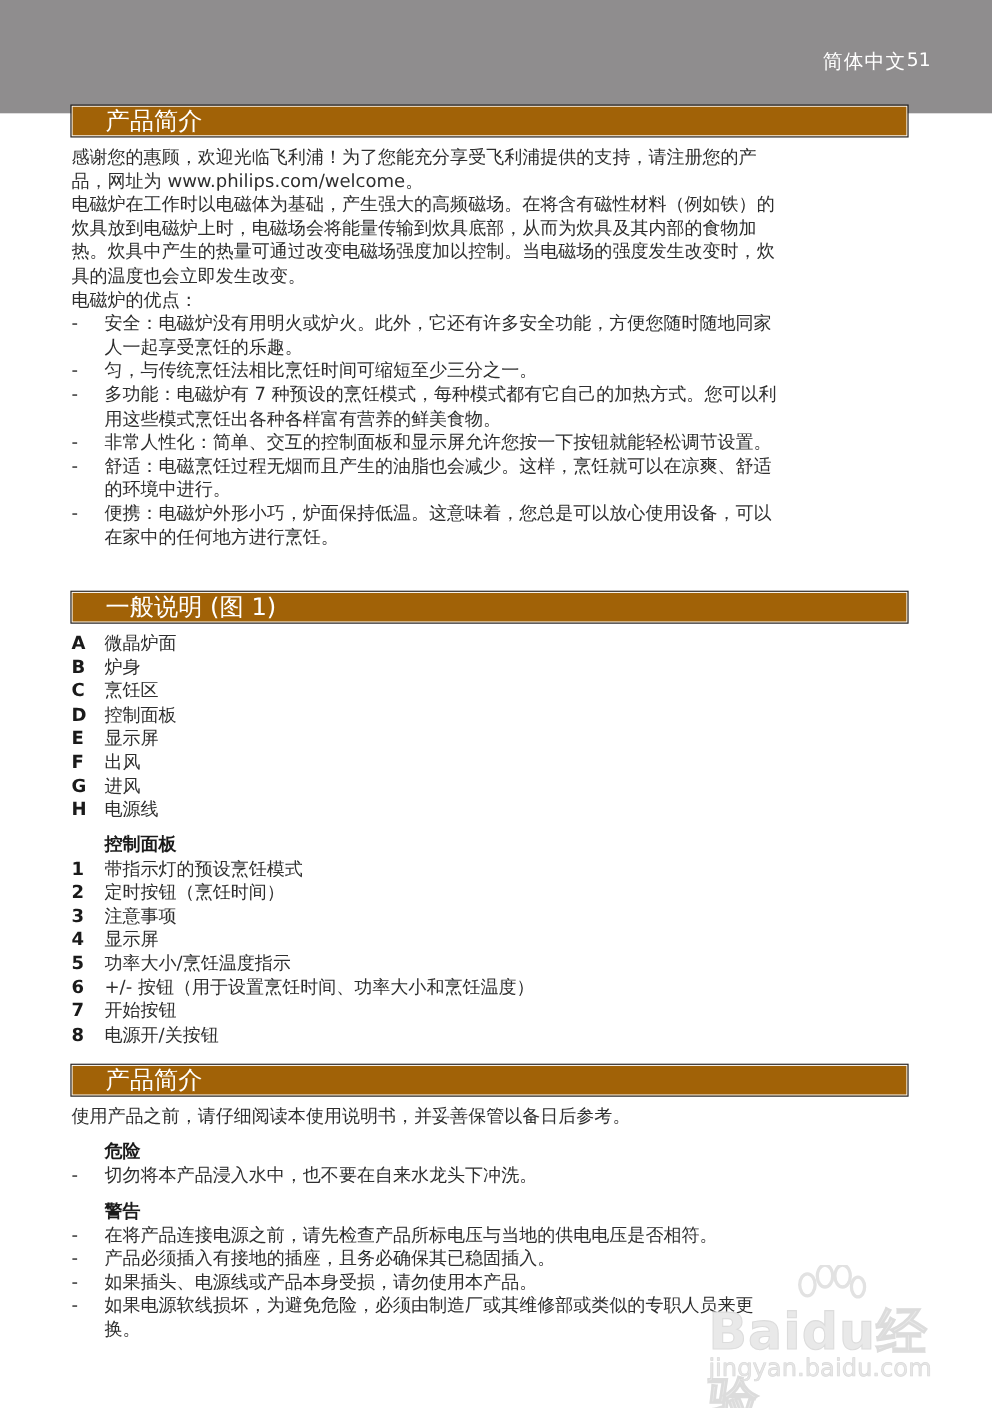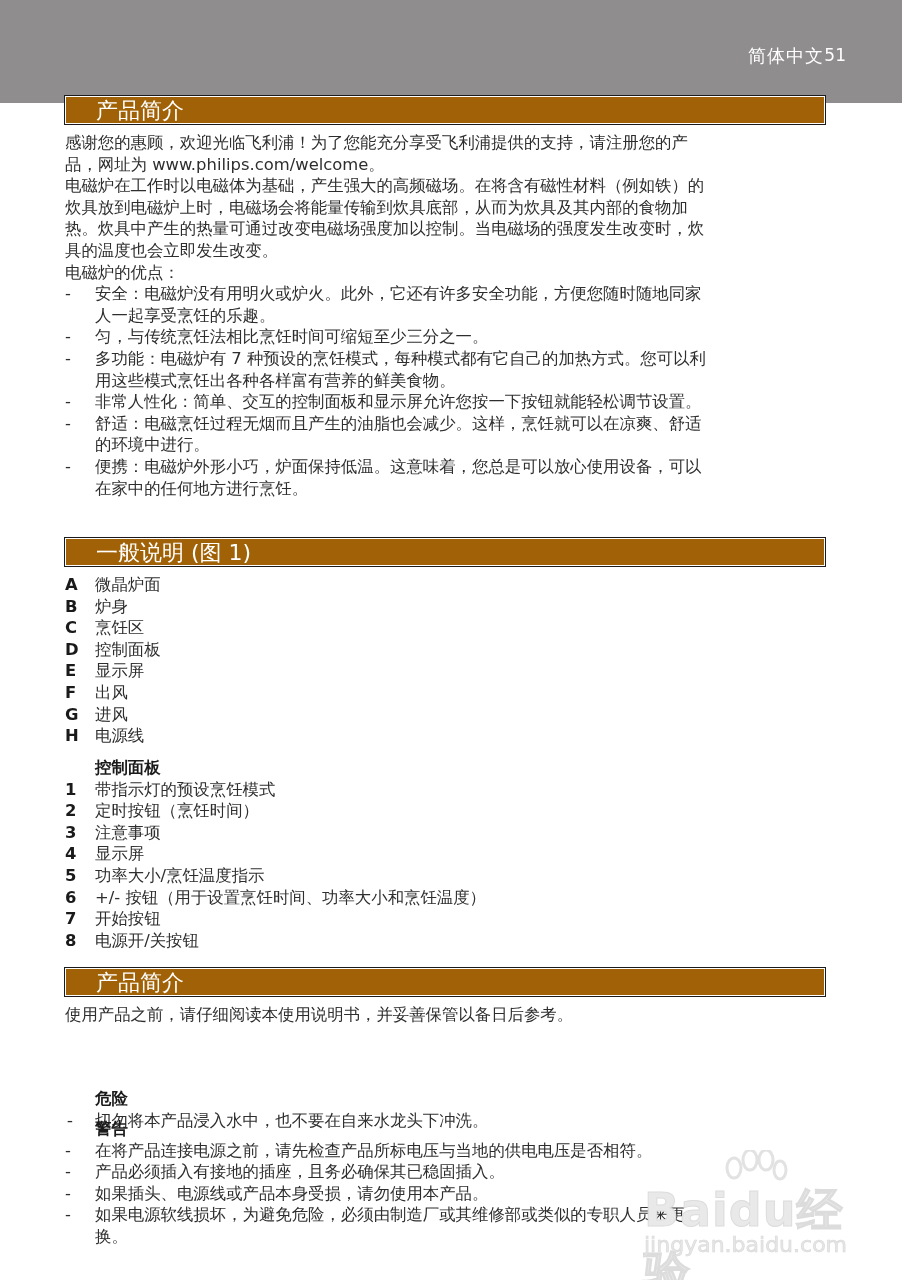--- a/index.html
+++ b/index.html
@@ -164,29 +164,29 @@
       <span>电源开/关按钮</span>
     </div>
 </div>
 
 <div class="section-bar" style="top:968px;">产品简介</div>
 
 <div class="block" style="top:1004px;">
   <div class="p">使用产品之前，请仔细阅读本使用说明书，并妥善保管以备日后参考。</div>
 </div>
 
-<div class="block" style="top:1089px;font-family:Liberation Mono, monospace;">
+<div class="block" style="top:1036px;">
   <div class="subhead">危险</div>
   <div class="li">
     <span class="dash">-</span>
     <div class="p">切勿将本产品浸入水中，也不要在自来水龙头下冲洗。</div>
   </div>
 </div>
 
-<div class="block" style="top:1090px;margin-top:28px;">
+<div class="block" style="top:1090px;">
   <div class="subhead">警告</div>
   <div class="li">
     <span class="dash">-</span>
     <div class="p">在将产品连接电源之前，请先检查产品所标电压与当地的供电电压是否相符。</div>
   </div>
   <div class="li">
     <span class="dash">-</span>
     <div class="p">产品必须插入有接地的插座，且务必确保其已稳固插入。</div>
   </div>
   <div class="li">

